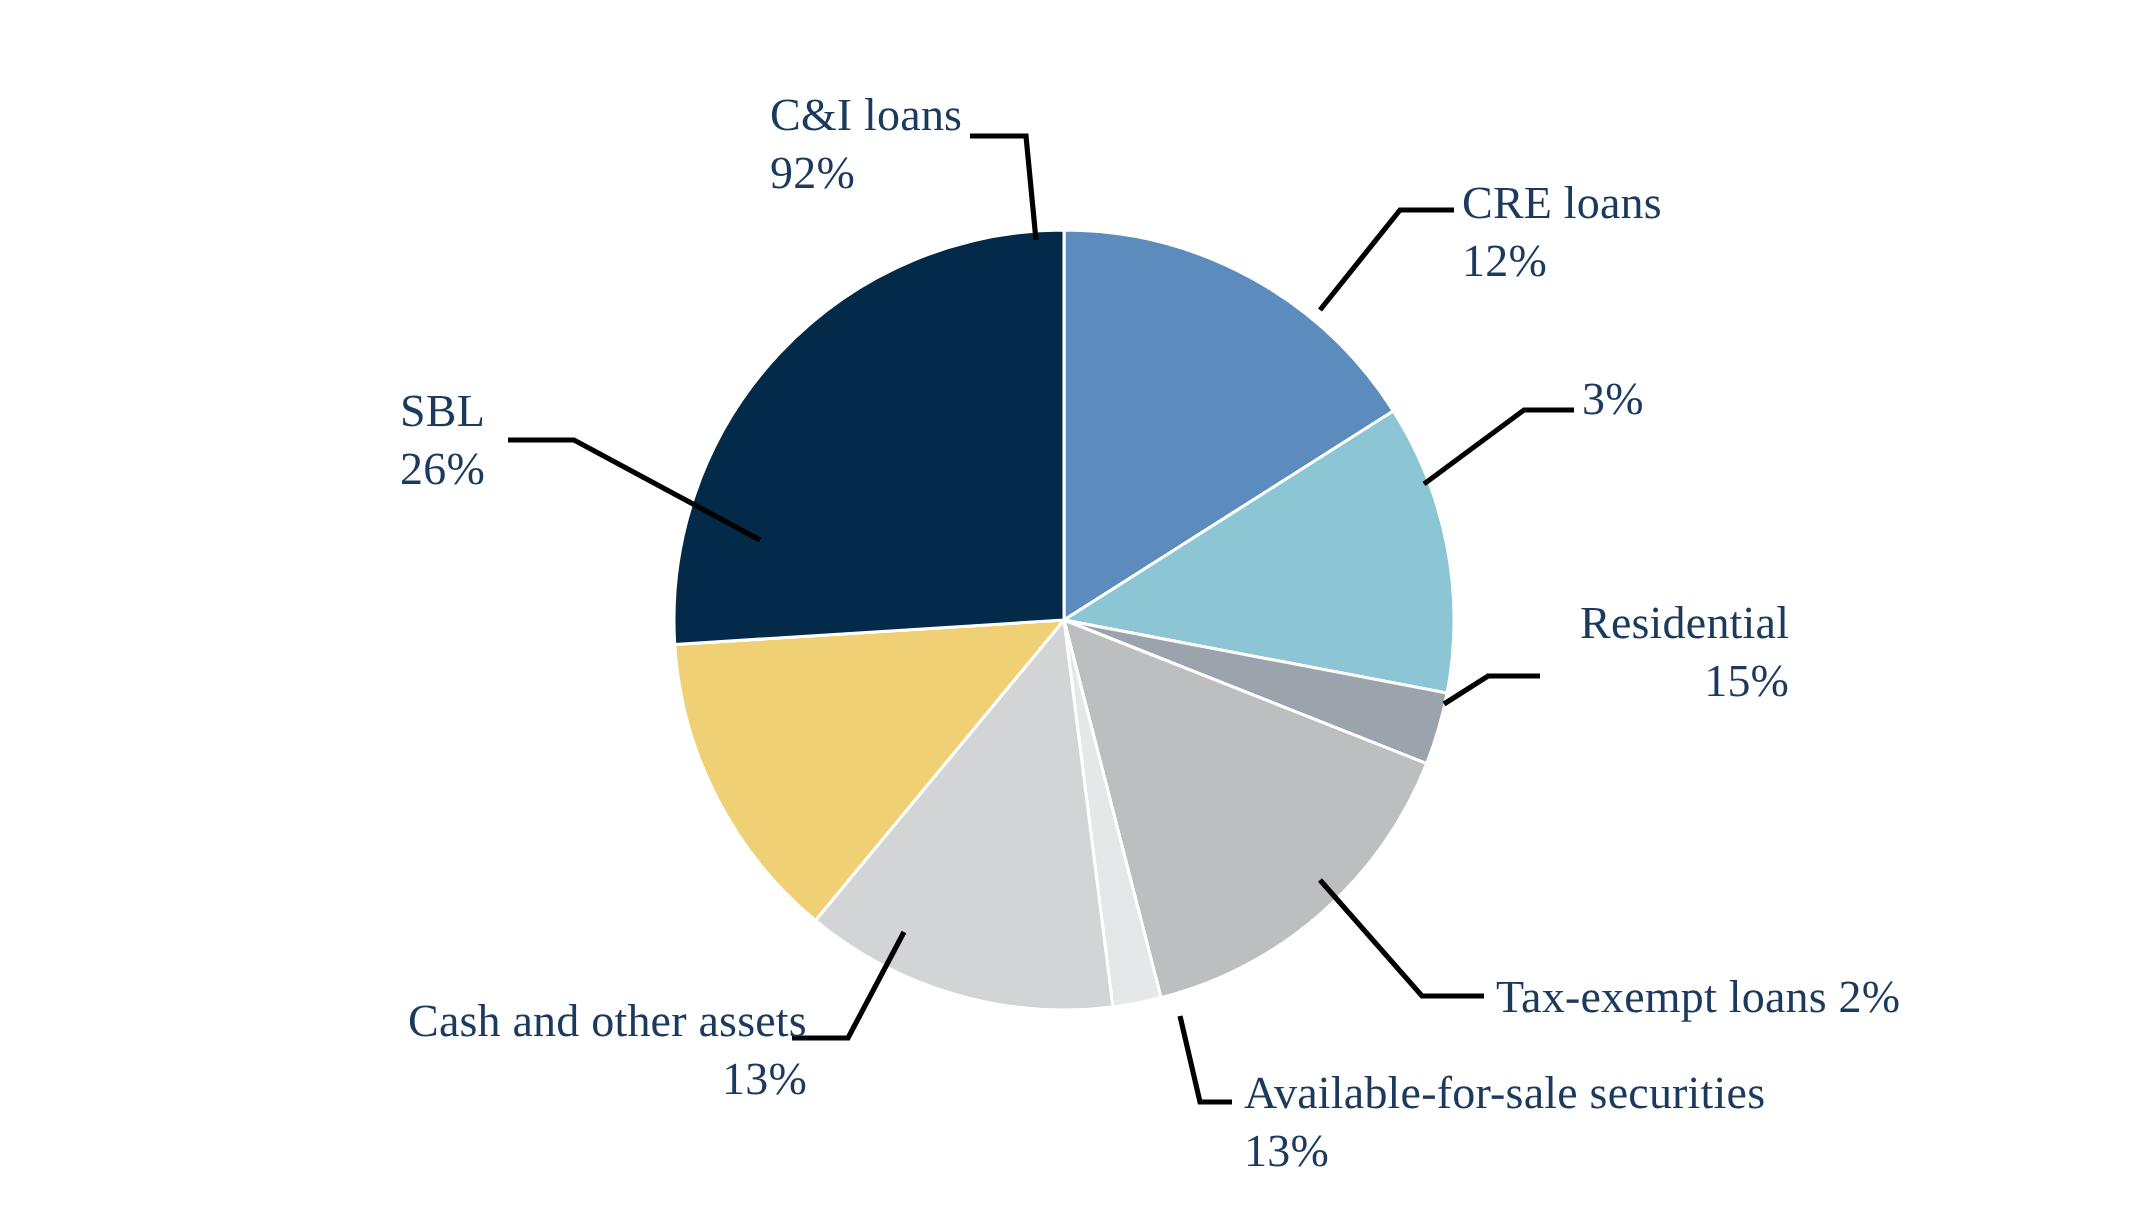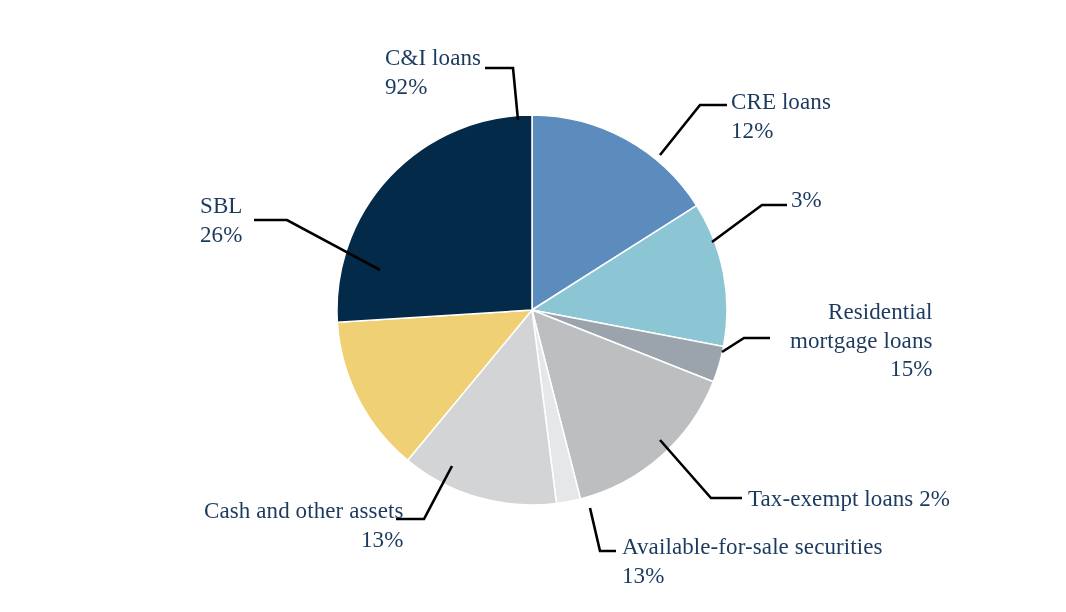--- a/index.html
+++ b/index.html
@@ -93,21 +93,20 @@
     <span class="lbl-line">CRE loans</span>
     <span class="lbl-line">12%</span>
   </div>
 
   <div class="callout-label lbl-reit">
     <span class="lbl-line">3%</span>
   </div>
 
   <div class="callout-label lbl-resi">
     <span class="lbl-line">Residential</span>
-    <span class="lbl-line">mortgage loans</span>
     <span class="lbl-line">15%</span>
   </div>
 
   <div class="callout-label lbl-taxex">
     <span class="lbl-line">Tax-exempt loans 2%</span>
   </div>
 
   <div class="callout-label lbl-afs">
     <span class="lbl-line">Available-for-sale securities</span>
     <span class="lbl-line">13%</span>

